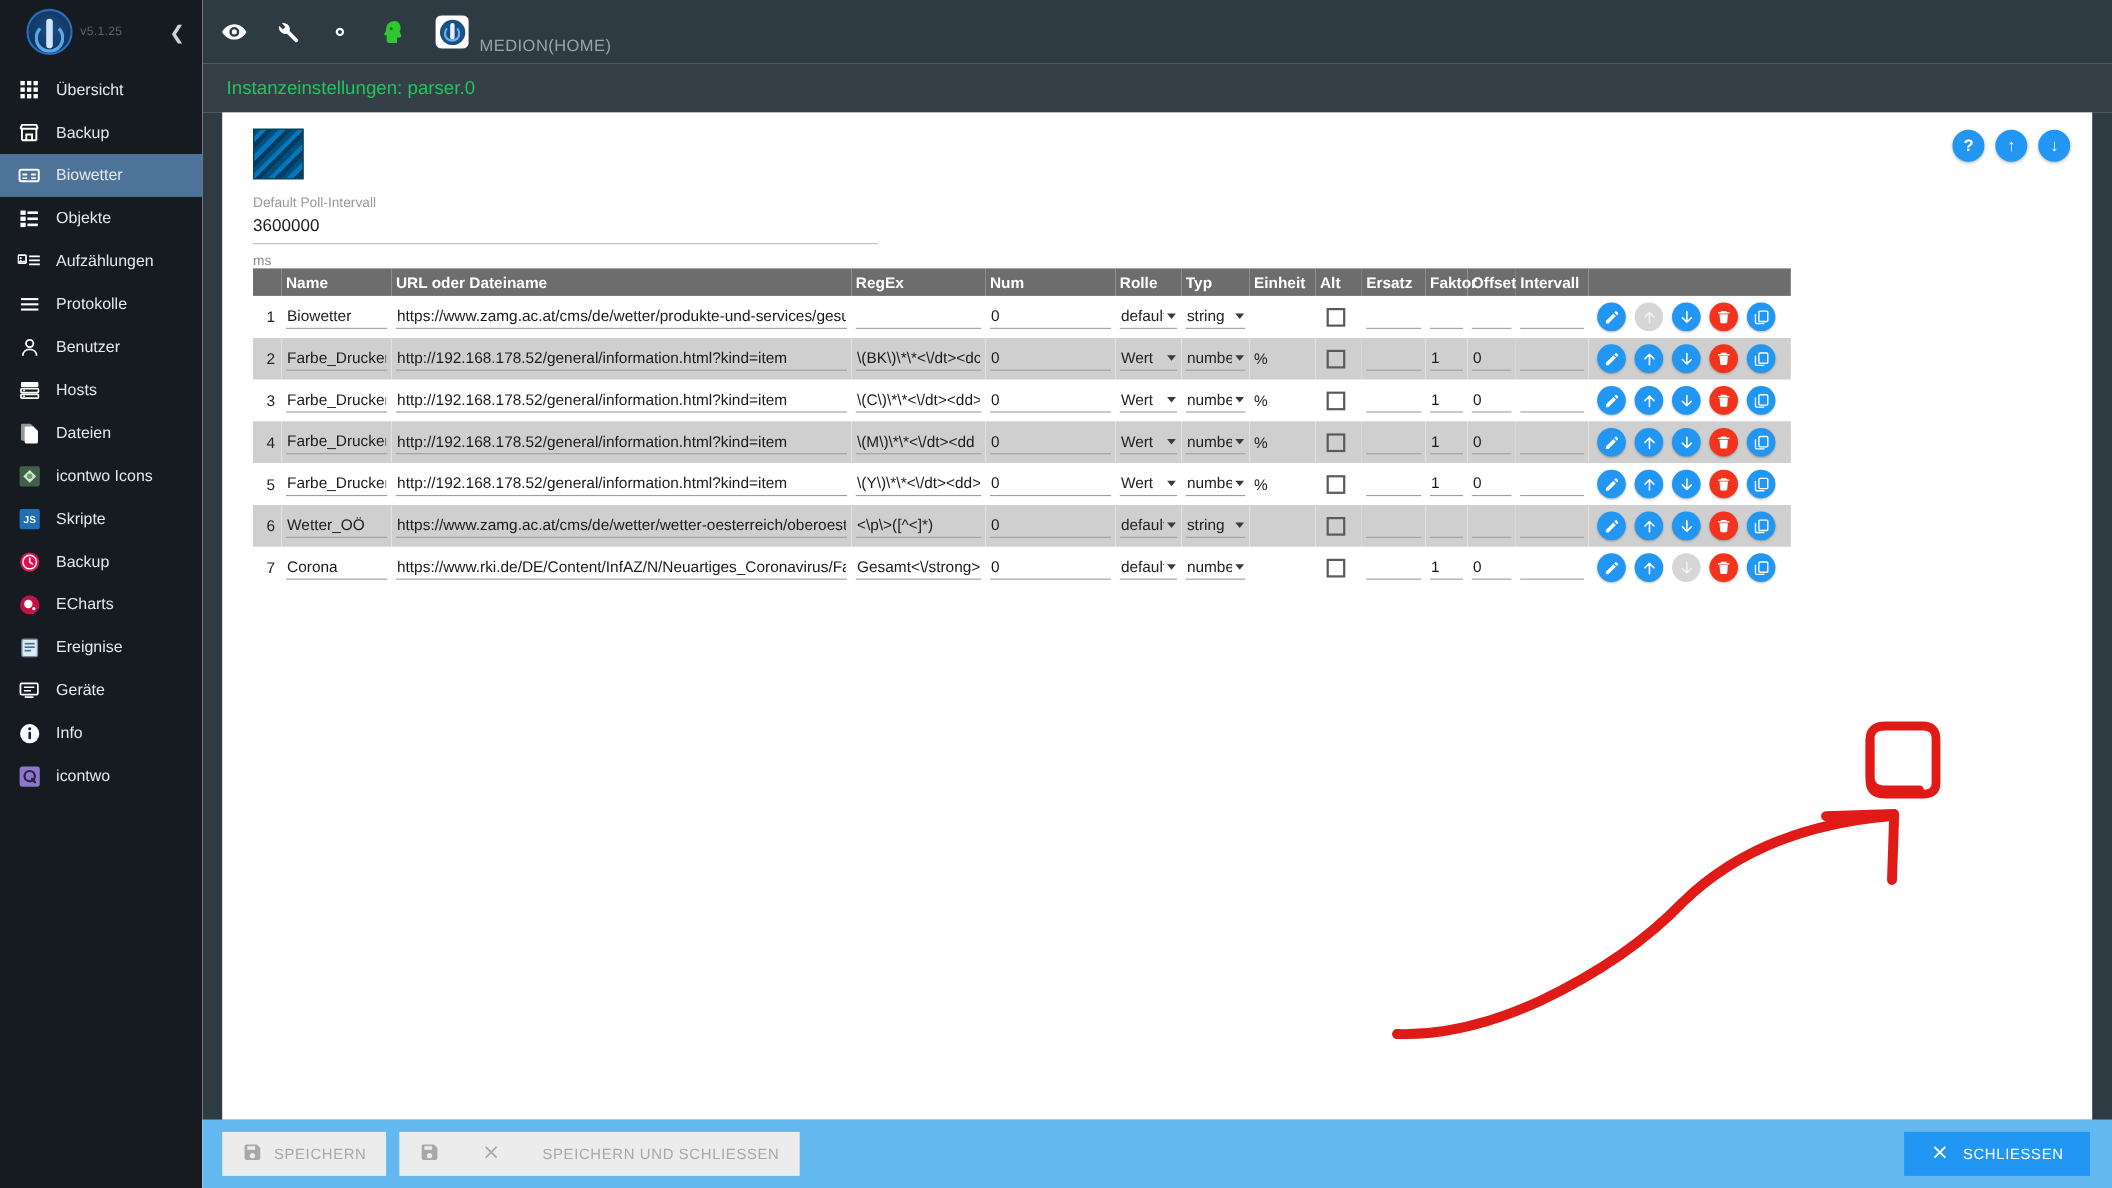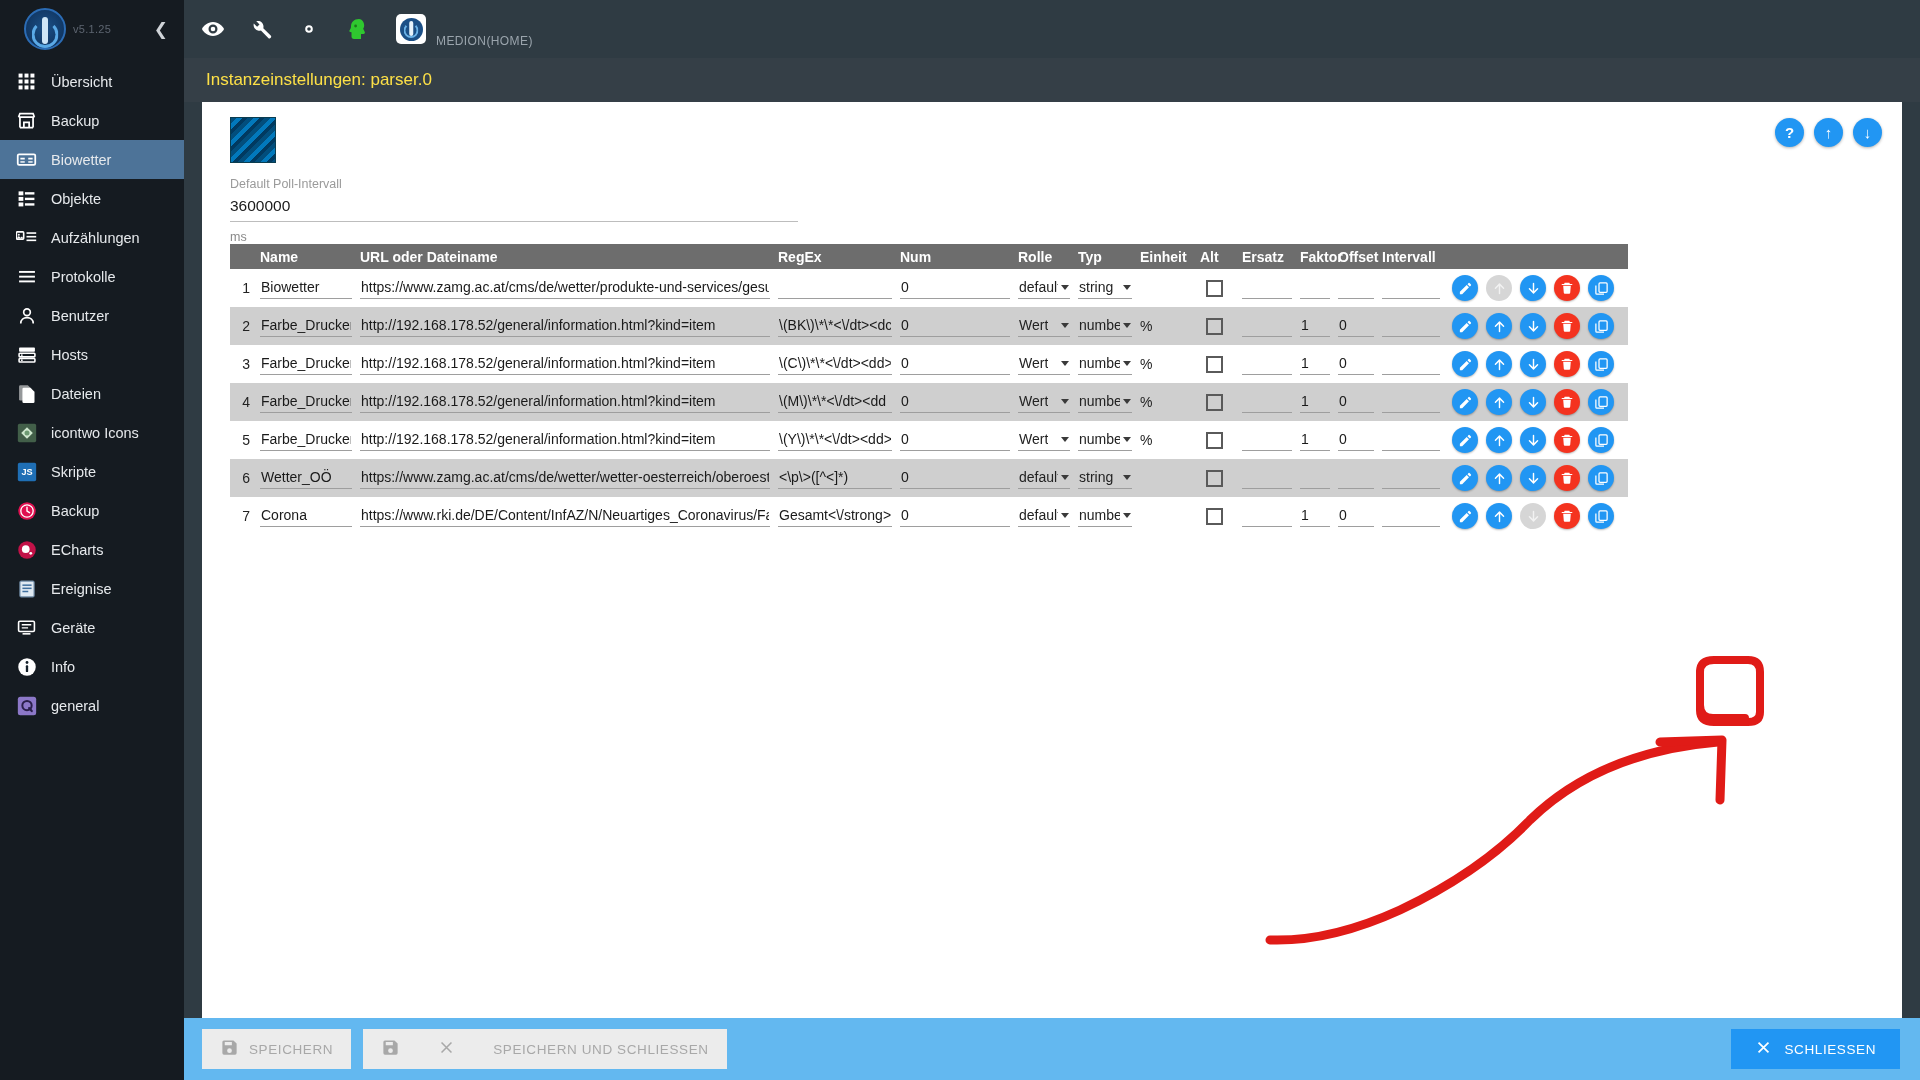--- a/index.html
+++ b/index.html
@@ -76,27 +76,27 @@
   }
   .tb-host-inner::before {
     content: ""; position: absolute; left: 50%; top: 3px; transform: translateX(-50%);
     width: 3.5px; height: 15px; background: #e8f3fb; border-radius: 2px;
   }
   .tb-host-inner::after {
     content: ""; position: absolute; left: 50%; top: 5.5px; transform: translateX(-50%);
     width: 15px; height: 15px; border-radius: 50%;
     border: 2px solid #6cb3e8; border-top-color: transparent; box-sizing: border-box;
   }
-  .tb-hostname { color: #9aa4ac; font-size: 12px; letter-spacing: .4px; margin-left: -12px; margin-top: 24px; }
+  .tb-hostname { color: #9aa4ac; font-size: 15px; letter-spacing: .4px; margin-left: -12px; margin-top: 24px; }
 
   .titlebar {
     height: 44px; background: #353f47; display: flex; align-items: center;
     padding: 0 0 0 22px; flex-shrink: 0;
   }
-  .titlebar-txt { color: #fde047; font-size: 17px; }
+  .titlebar-txt { color: #22c55e; font-size: 17px; }
 
   .panelwrap { flex: 1; padding: 0 18px 0 18px; background: #2f3b43; overflow: hidden; }
   .panel {
     background: #ffffff; height: calc(100% - 0px); position: relative;
     padding: 12px 14px 0 14px; overflow: hidden;
   }
 
   .panel-top { display: flex; align-items: flex-start; }
   .inst-icon {
     width: 46px; height: 46px; margin: 3px 0 0 14px;
@@ -381,21 +381,21 @@
           <span>Info</span>
         </div>
         <div class="sb-item">
           <span class="sb-ico">
             <svg width="20" height="20" viewBox="0 0 24 24">
               <rect x="1" y="1" width="22" height="22" rx="3" fill="#8c78c8"></rect>
               <circle cx="12" cy="11.5" r="5.6" fill="none" stroke="#2a1f4a" stroke-width="2.4"></circle>
               <path d="M14.5 14.5l3.2 3.6" stroke="#2a1f4a" stroke-width="2.6" stroke-linecap="round"></path>
             </svg>
           </span>
-          <span>general</span>
+          <span>icontwo</span>
         </div>
       </div>
   </div>
 
   <div class="main">
 
     <div class="topbar">
       <div class="tb-ico">
         <svg width="24" height="24" viewBox="0 0 24 24" fill="currentColor">
             <path d="M12 5C6.5 5 2.2 9.1 1 12c1.2 2.9 5.5 7 11 7s9.8-4.1 11-7c-1.2-2.9-5.5-7-11-7zm0 11.5A4.5 4.5 0 1 1 12 7.5a4.5 4.5 0 0 1 0 9zm0-2.2a2.3 2.3 0 1 0 0-4.6 2.3 2.3 0 0 0 0 4.6z"></path>

